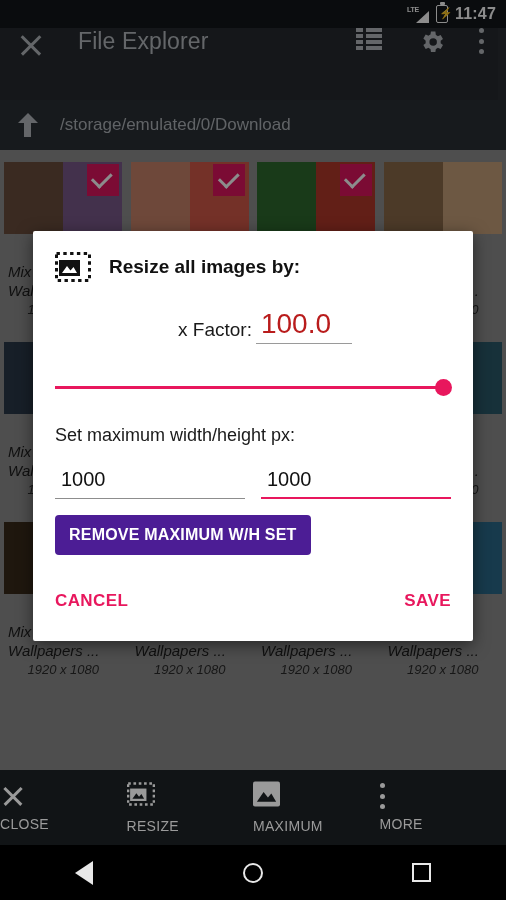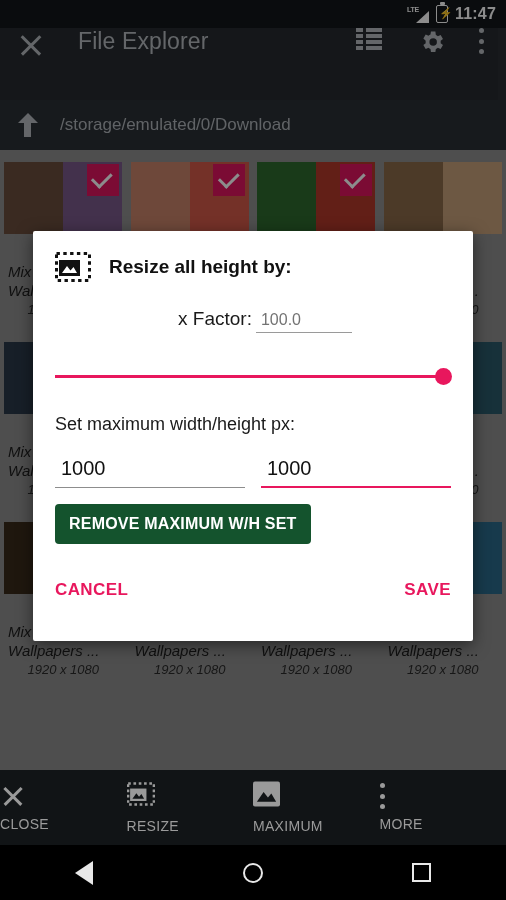--- a/index.html
+++ b/index.html
@@ -141,41 +141,41 @@
   .resize-ic {
     width: 36px; height: 30px; position: relative; margin-right: 18px; flex: none;
   }
   .dlg-title { font-size: 19px; font-weight: bold; color: #111; }
   .factor-row {
     display: flex; align-items: flex-end; justify-content: center;
     margin-top: 26px;
   }
   .factor-label { font-size: 19px; color: #1a1a1a; padding-bottom: 3px; margin-left: 24px; }
   .factor-input {
-    font-size: 16px; color: #737373; border-bottom: 1.6px solid #9a9a9a;
+    font-size: 28px; color: #b91c1c; border-bottom: 1.6px solid #9a9a9a;
     width: 96px; padding: 0 3px 3px 5px; margin-left: 4px;
   }
   .slider { position: relative; margin-top: 33px; height: 20px; }
   .slider-track {
     position: absolute; top: 9px; left: 0; width: 100%; height: 2.6px;
     background: #e8175d;
   }
   .slider-thumb {
     position: absolute; top: 2px; right: -1px; width: 17px; height: 17px;
     border-radius: 50%; background: #e8175d;
   }
   .maxlabel { font-size: 18px; color: #1a1a1a; margin-top: 28px; }
   .wh-row { display: flex; margin-top: 22px; gap: 16px; }
   .wh-field {
     flex: 1; font-size: 20px; color: #111; padding: 0 4px 6px 6px;
   }
   .wh-field.unfocused { border-bottom: 1.6px solid #8d8d8d; }
   .wh-field.focused   { border-bottom: 2.6px solid #e8175d; }
   .remove-btn {
-    margin-top: 16px; background: #14532d; color: #fff; border: none;
+    margin-top: 16px; background: #4c1d95; color: #fff; border: none;
     border-radius: 4px; font-size: 16px; font-weight: bold; letter-spacing: .2px;
     padding: 11px 14px; font-family: "Liberation Sans", sans-serif;
     display: inline-block; cursor: pointer;
   }
   .dlg-actions {
     display: flex; justify-content: space-between; align-items: flex-start;
     margin-top: 36px;
   }
   .dlg-btn {
     color: #e8175d; font-size: 17px; font-weight: bold; letter-spacing: .4px;
@@ -385,21 +385,21 @@
 
   <div class="dialog">
     <div class="dlg-head">
       <div class="resize-ic">
         <svg width="36" height="30" viewBox="0 0 36 30" aria-hidden="true">
           <rect x="1.5" y="1.5" width="33" height="27" fill="none" stroke="#111" stroke-width="3" stroke-dasharray="3.4 3.4"></rect>
           <rect x="4" y="8" width="21" height="16" fill="#111"></rect>
           <polygon points="7,21 12,14 15.5,18.5 18.5,15 22,21" fill="#fff"></polygon>
         </svg>
       </div>
-      <div class="dlg-title">Resize all height by:</div>
+      <div class="dlg-title">Resize all images by:</div>
     </div>
 
     <div class="factor-row">
       <span class="factor-label">x Factor:</span>
       <span class="factor-input">100.0</span>
     </div>
 
     <div class="slider">
       <div class="slider-track"></div>
       <div class="slider-thumb"></div>

